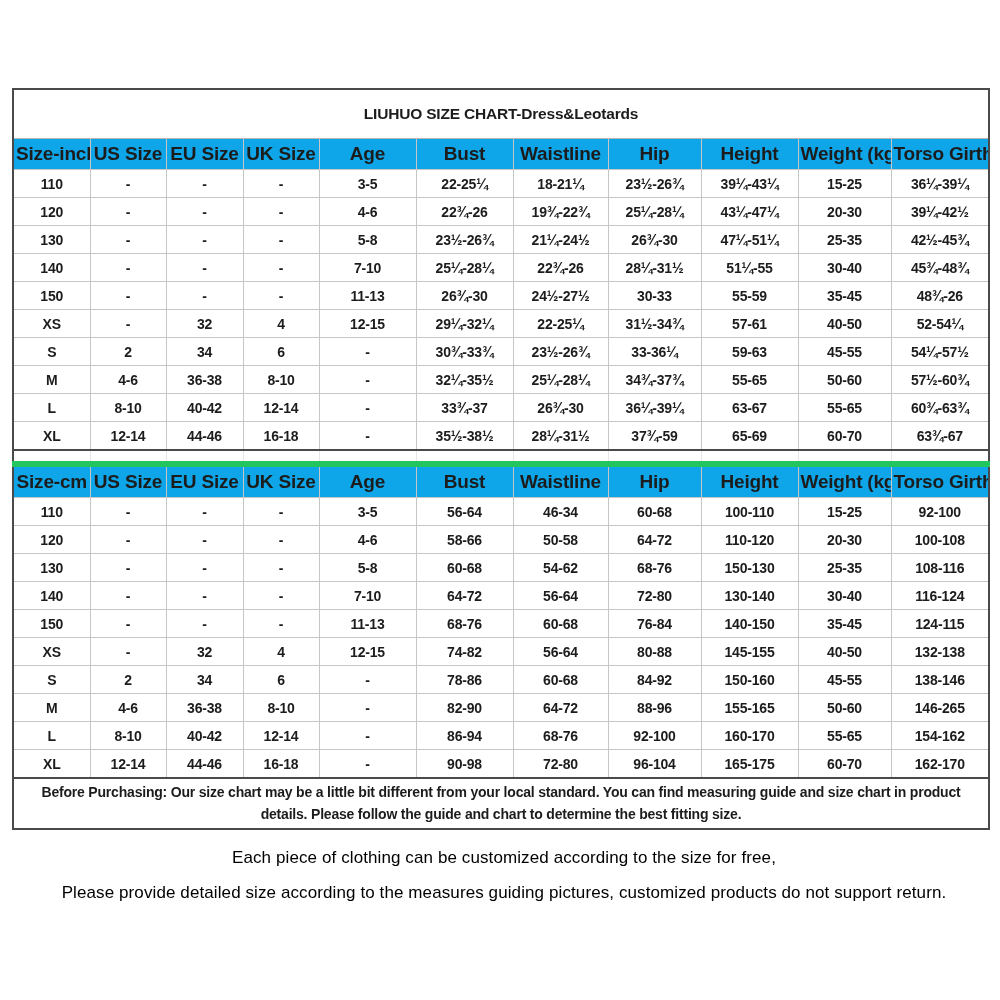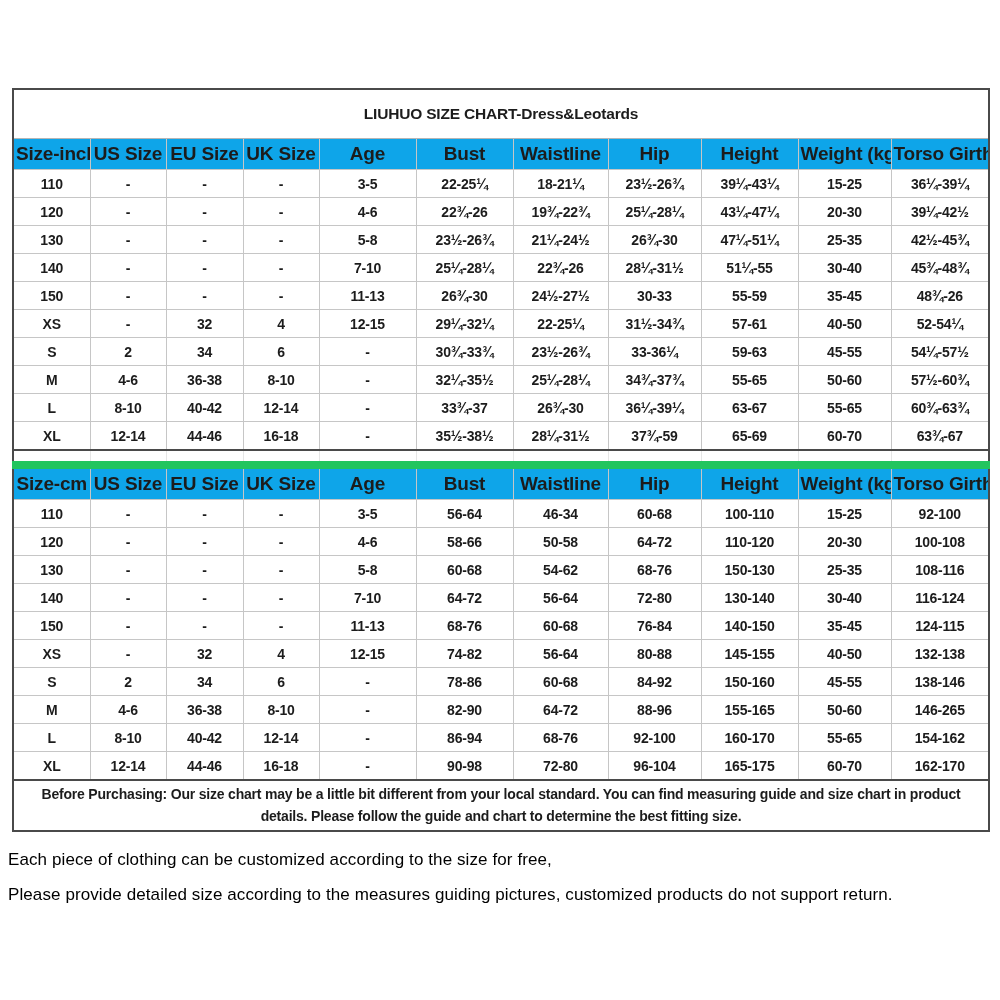--- a/index.html
+++ b/index.html
@@ -41,40 +41,41 @@
     border-bottom: 1px solid #b5b5b5;
     white-space: normal;
   }
   tr.header-row th {
     height: 30px;
     font-size: 19px;
     background: #0ea5e9;
   }
   tbody[data-table] tr td { height: 27px; }
   tbody[data-name="inch-table"] { border-bottom: 2px solid #4a4a4a; }
-  tbody[data-name="cm-table"]   { border-top: 8px solid #22c55e; }
+  tbody[data-name="cm-table"]   { border-top: 6px solid #22c55e; }
   .spacer-row td {
     height: 10px;
     border-top: 2px solid #4a4a4a;
     border-bottom: 2px solid #4a4a4a;
     border-left: 1px solid #e6e6e6;
     border-right: 1px solid #e6e6e6;
     padding: 0;
   }
   .note-row td {
     border: none;
     border-top: 2px solid #4a4a4a;
     font-size: 14px;
     line-height: 1.55;
     padding: 3px 20px;
     white-space: normal;
     height: 42px;
   }
   .footnotes {
     margin: 18px 0 0 8px;
+    text-align: center;
   }
   .footnotes p {
     margin: 0 0 15px 0;
     font-size: 17px;
     font-weight: normal;
     color: #000000;
     letter-spacing: 0.1px;
   }
 </style>
 </head>

